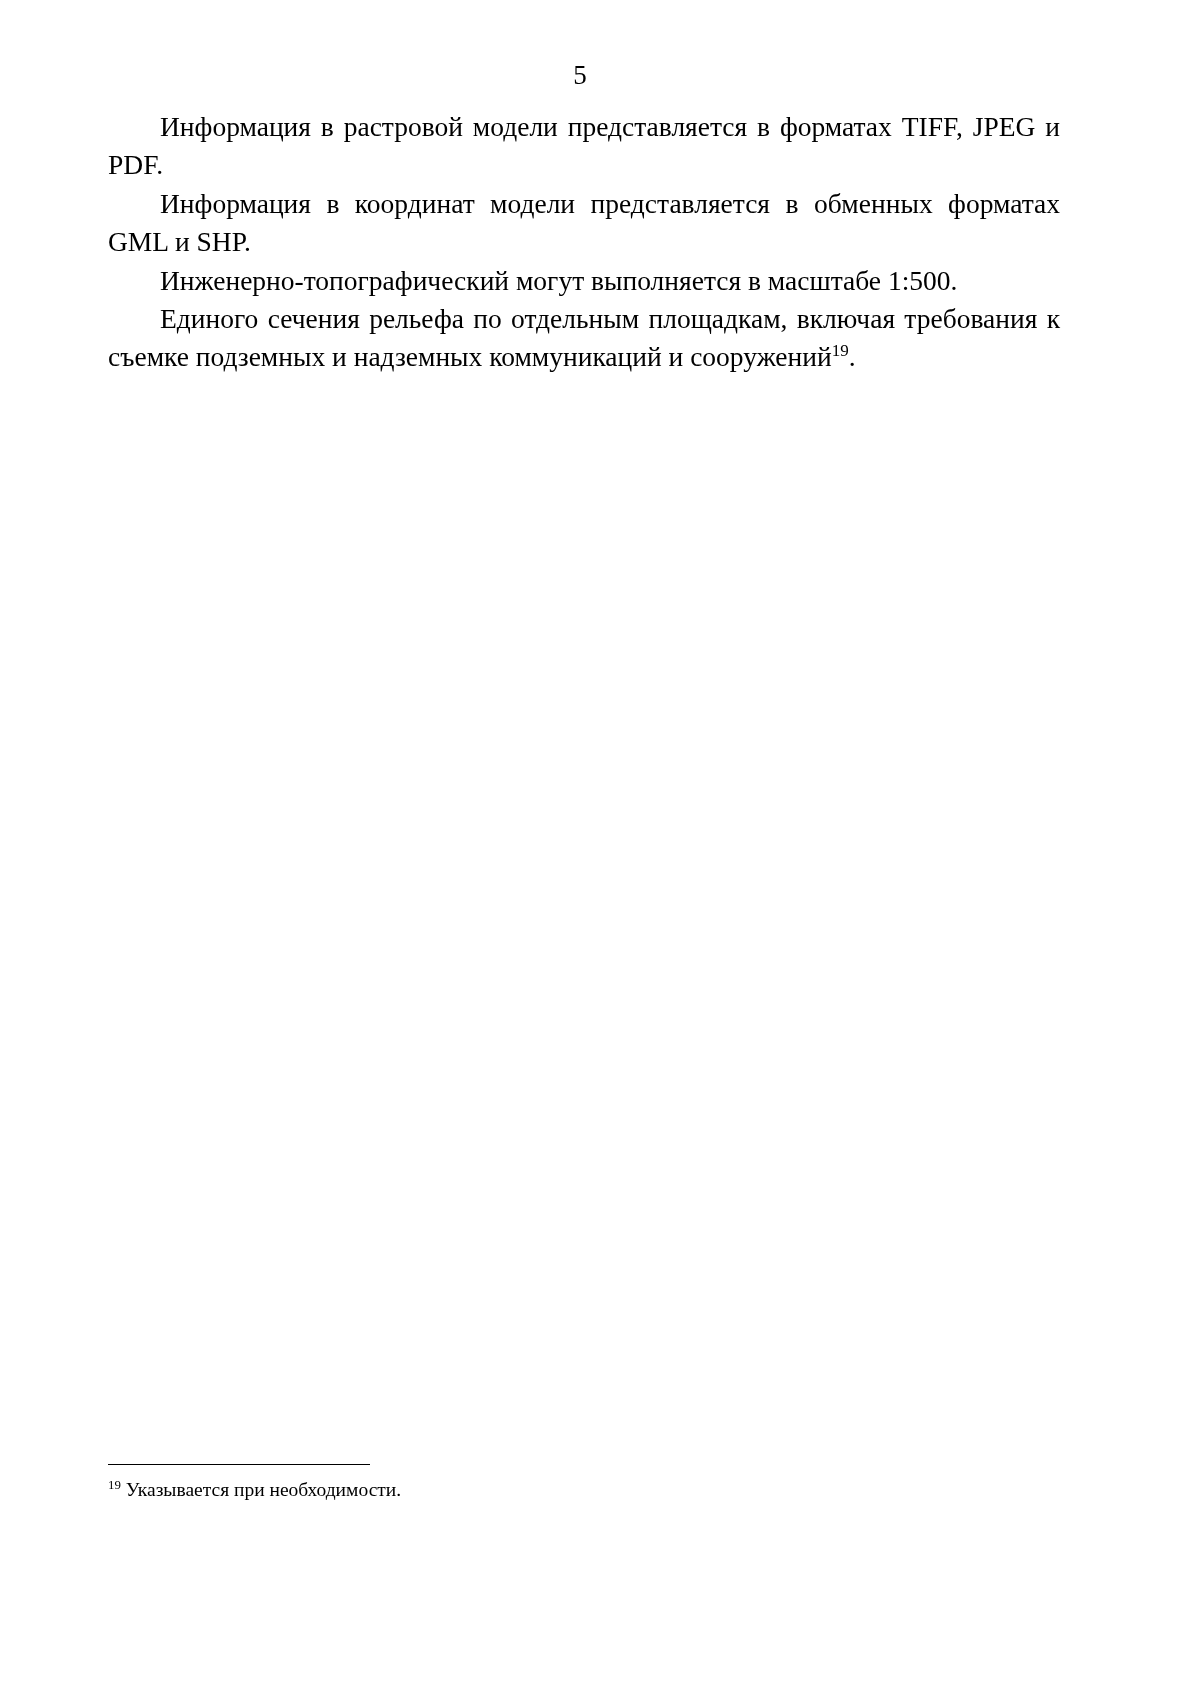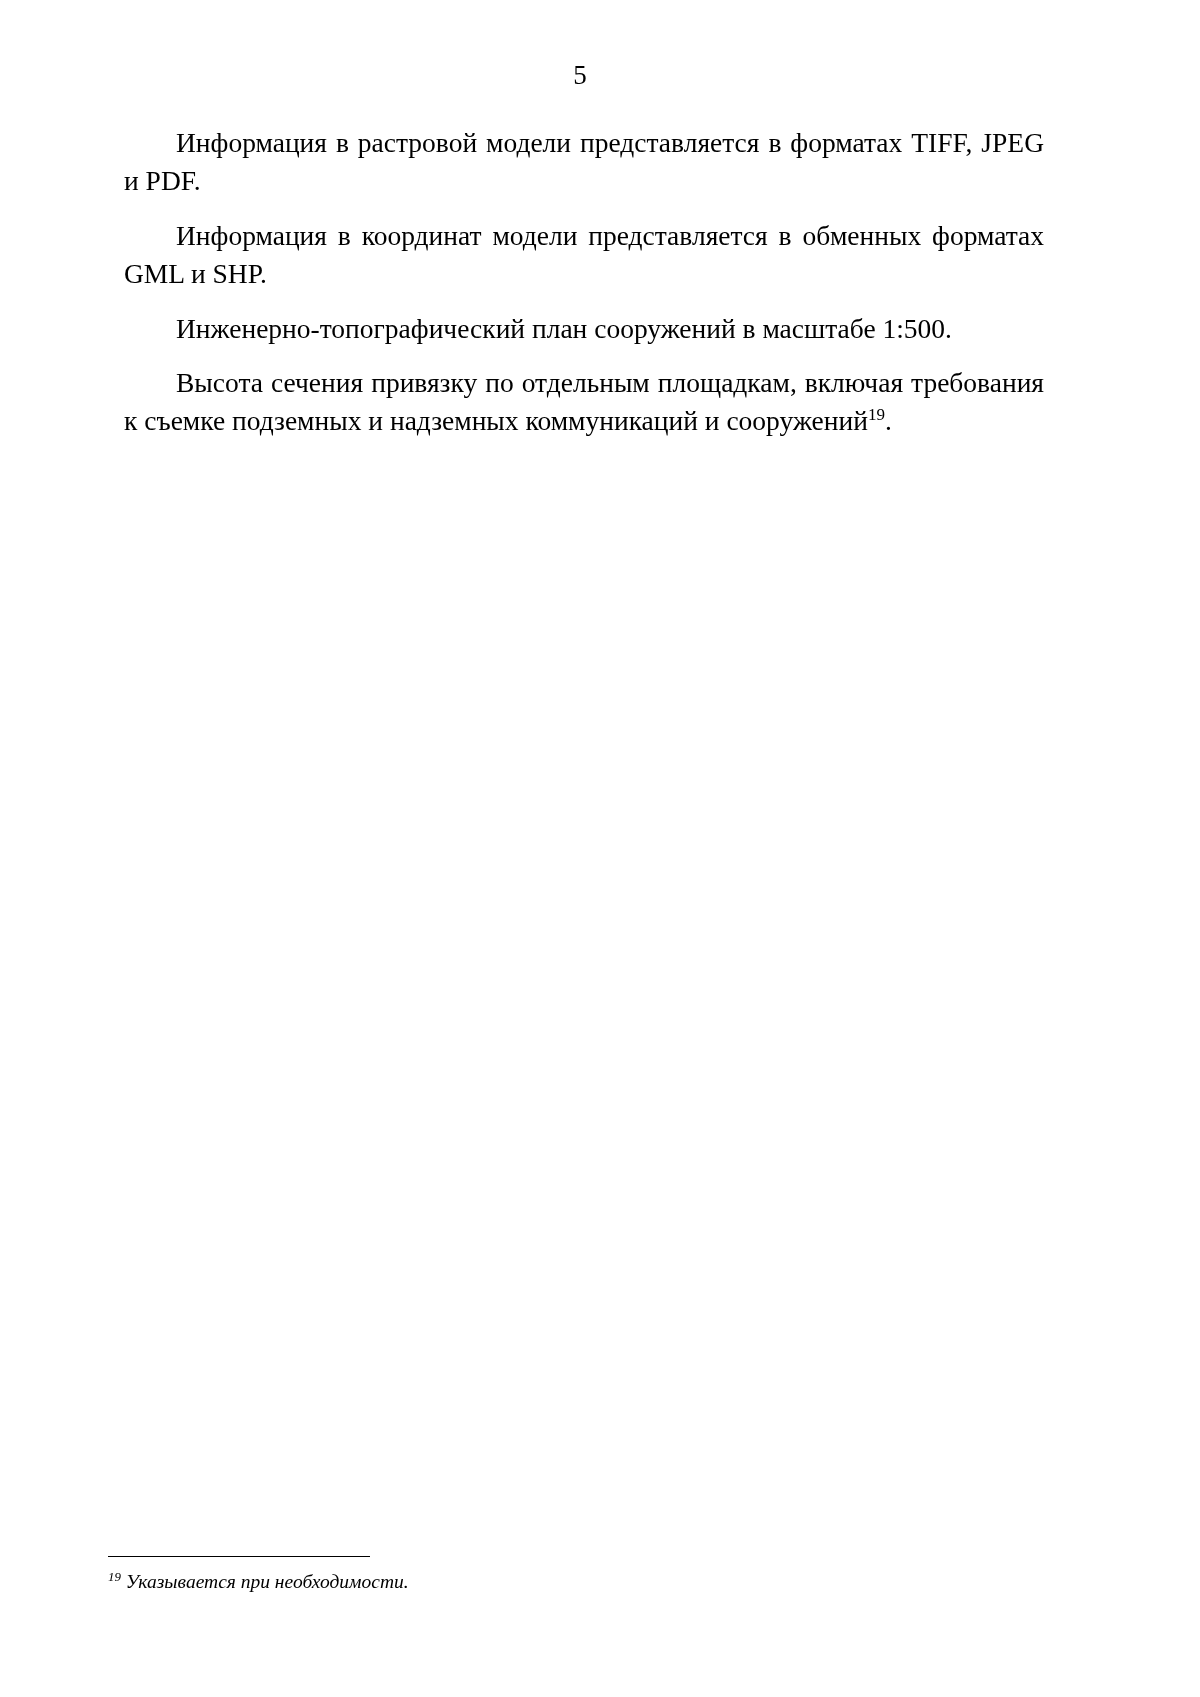--- a/index.html
+++ b/index.html
@@ -34,35 +34,34 @@
     top: 108px;
     left: 108px;
     width: 952px;
     font-size: 27.5px;
     line-height: 38.4px;
     text-align: justify;
     text-justify: inter-word;
     hyphens: none;
   }
   .body-text p {
-    margin: 16px;
+    margin: 0;
     text-indent: 52px;
     text-align: justify;
   }
   sup {
     font-size: 0.62em;
     vertical-align: super;
     line-height: 0;
   }
   .footnote-area {
     position: absolute;
     left: 108px;
-    top: 1556px;
+    top: 1464px;
     width: 952px;
-    font-style: italic;
   }
   .footnote-rule {
     width: 262px;
     height: 0;
     border-top: 1.6px solid #000000;
     margin: 0 0 12px 0;
   }
   .footnote-text {
     font-size: 19.5px;
     line-height: 25px;
@@ -81,23 +80,23 @@
   <div class="page-number">5</div>
 
   <div class="body-text">
 
     <p>Информация в растровой модели представляется в форматах TIFF, JPEG и PDF.</p>
 
     <p>Информация в координат модели представляется в обменных форматах GML и SHP.</p>
 
 
 
-    <p>Инженерно-топографический план сооружений в масштабе 1:500.</p>
+    <p>Инженерно-топографический могут выполняется в масштабе 1:500.</p>
 
-    <p><span>Высота сечения привязку по отдельным площадкам, включая требования к съемке подземных и надземных коммуникаций и сооружений</span><sup>19</sup><span>.</span></p>
+    <p><span>Единого сечения рельефа по отдельным площадкам, включая требования к съемке подземных и надземных коммуникаций и сооружений</span><sup>19</sup><span>.</span></p>
 
   </div>
 
   <div class="footnote-area">
     <div class="footnote-rule"></div>
     <p class="footnote-text"><sup>19</sup> <span>Указывается при необходимости.</span></p>
   </div>
 
 </div>
 

